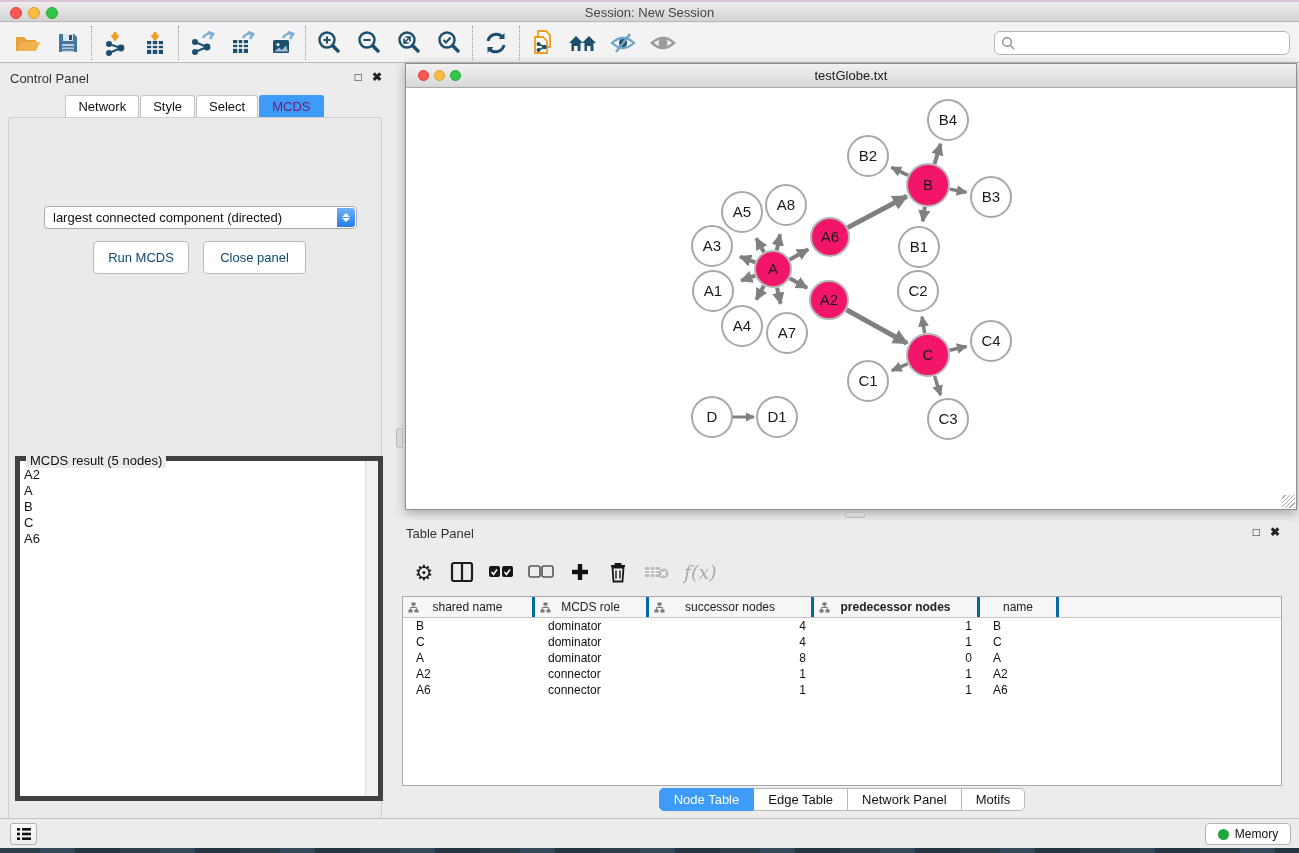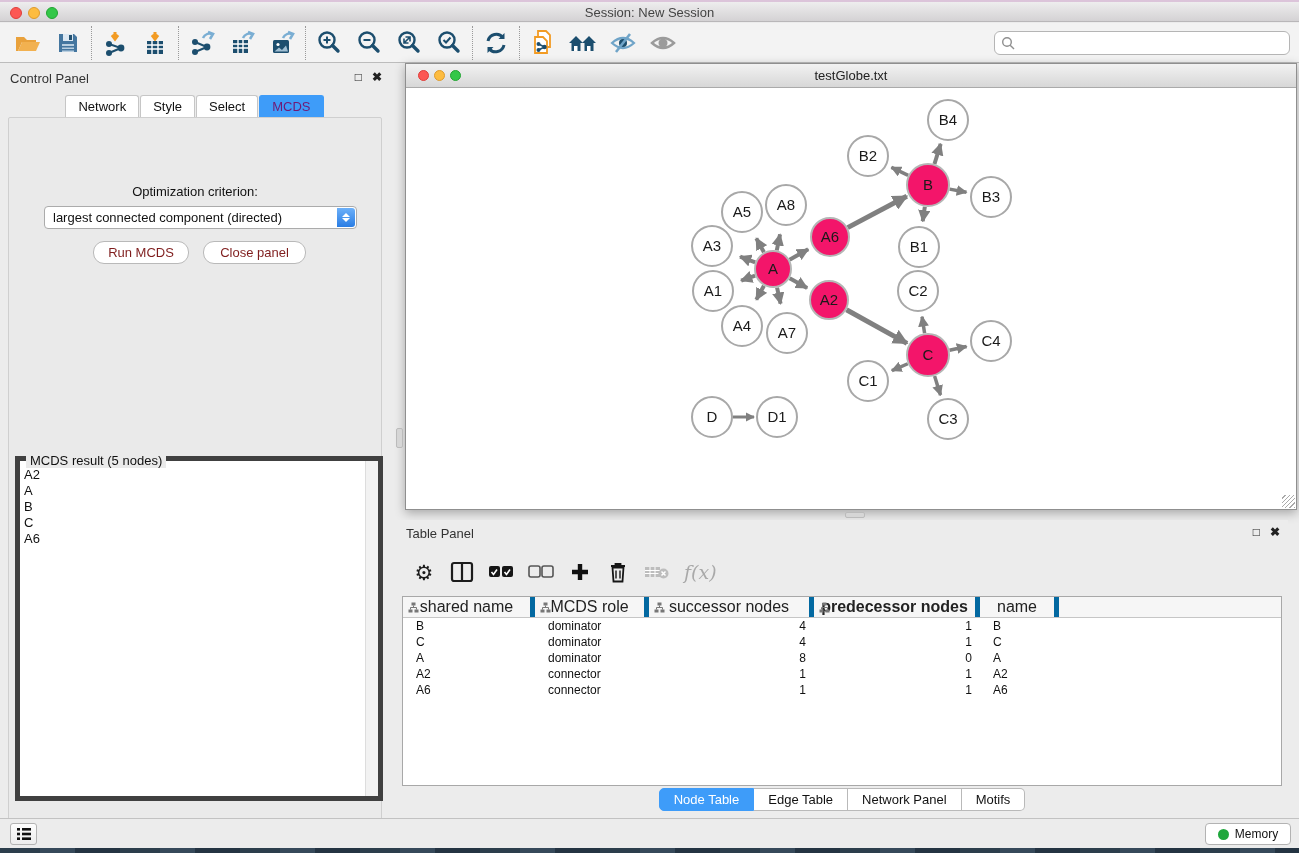--- a/index.html
+++ b/index.html
@@ -44,22 +44,22 @@
   .criterion { position:absolute; left:35px; top:88px; width:313px; height:23px; background:#fff;
     border:1px solid #ababab; border-radius:4px; font-size:13px; color:#111;
     display:flex; align-items:center; padding-left:8px; }
   .criterion .stepper { position:absolute; right:1px; top:1px; bottom:1px; width:18px;
     background:linear-gradient(#6cb0f9,#2a7de4); border-radius:0 3px 3px 0;
     display:flex; flex-direction:column; align-items:center; justify-content:center; gap:1px; }
   .criterion .stepper i { width:0; height:0; border-left:4px solid transparent; border-right:4px solid transparent; }
   .criterion .stepper i.up { border-bottom:4px solid #fff; }
   .criterion .stepper i.down { border-top:4px solid #fff; }
 
-  .cp-btn { position:absolute; top:123px; height:23px; background:#fff; border:1px solid #b9b9b9;
-    border-radius:11px; font-size:13px; color:#7f1d1d; display:flex; align-items:center; justify-content:center; }
+  .cp-btn { position:absolute; top:123px; height:33px; background:#fff; border:1px solid #b9b9b9;
+    border-radius:4px; font-size:13px; color:#0c4a6e; display:flex; align-items:center; justify-content:center; }
   .cp-btn.run { left:84px; width:96px; }
   .cp-btn.close { left:194px; width:103px; }
 
   .result-box { position:absolute; left:6px; top:338px; width:368px; height:345px;
     border:5px solid #404040; background:#fff; }
   .result-legend { position:absolute; left:6px; top:-8px; background:#eaeaea; padding:0 4px;
     font-size:13px; color:#111; }
   .result-list { position:absolute; left:1px; top:6px; bottom:1px; right:14px; overflow:hidden;
     font-size:13px; color:#111; padding-left:3px; }
   .result-list div { line-height:16px; }
@@ -89,21 +89,21 @@
   .tp-toolbar { position:absolute; left:6px; top:32px; right:6px; height:40px;
     display:flex; align-items:center; gap:14px; padding-left:10px; }
   .tp-btn { display:flex; align-items:center; justify-content:center; min-width:24px; height:28px; }
   .fx { font-family:"DejaVu Serif", serif; font-style:italic; font-size:19px; color:#a9a9a9; }
   .gear-glyph { font-size:21px; color:#1c1c1c; line-height:1; }
 
   .node-table { position:absolute; left:6px; top:76px; width:880px; height:190px; background:#fff;
     border:1px solid #a8a8a8; overflow:hidden; }
   .nt-header { display:flex; height:21px; background:#f6f6f6; border-bottom:1px solid #c6c6c6; }
   .nt-hcell { position:relative; display:flex; align-items:center; justify-content:center;
-    font-size:16px; color:#222; border-right:5px solid #0369a1; height:100%; }
+    font-size:12px; color:#222; border-right:3px solid #0369a1; height:100%; }
   .nt-hcell svg { position:absolute; left:5px; top:5px; }
   .nt-row { display:flex; height:16px; font-size:12px; color:#111; }
   .nt-cell { padding:1px 8px 0 8px; white-space:nowrap; overflow:hidden; }
   .nt-cell.left { text-align:left; padding-left:13px; }
   .nt-cell.right { text-align:right; }
 
   .tp-tabs { position:absolute; left:0; right:0; top:268px; display:flex; justify-content:center; }
   .tp-tab { font-size:13px; padding:3px 14px; background:#fff; border:1px solid #b9b9b9;
     border-left:none; color:#111; }
   .tp-tab:first-child { border-left:1px solid #b9b9b9; border-radius:5px 0 0 5px; }
@@ -279,21 +279,20 @@
     <span>□</span>
     <span style="font-weight:bold">✖</span>
   </div>
   <div class="cp-tabs" id="cp-tabs">
       <div class="cp-tab">Network</div>
       <div class="cp-tab">Style</div>
       <div class="cp-tab">Select</div>
       <div class="cp-tab selected">MCDS</div>
     </div>
   <div class="cp-body">
-    <div class="opt-label">Optimization criterion:</div>
     <div class="criterion">
       <span>largest connected component (directed)</span>
       <span class="stepper">
           <i class="up"></i>
           <i class="down"></i>
         </span>
     </div>
     <div class="cp-btn run">Run MCDS</div>
     <div class="cp-btn close">Close panel</div>
     <div class="result-box">

